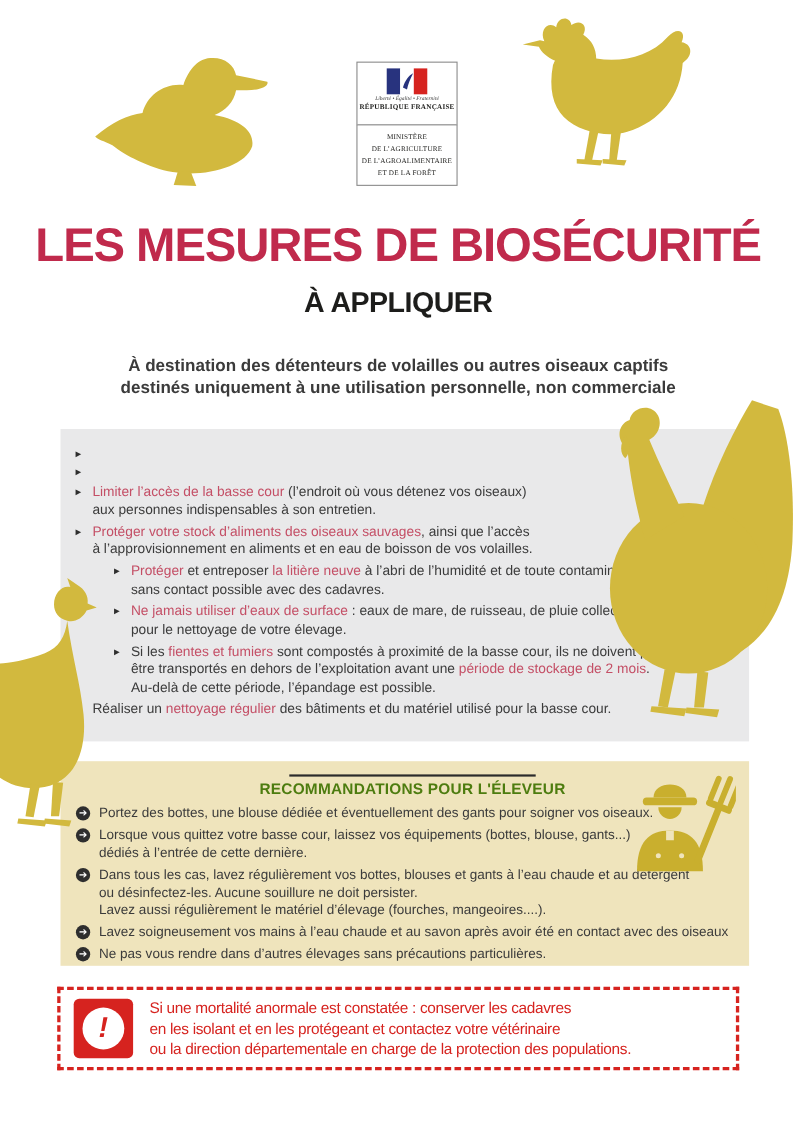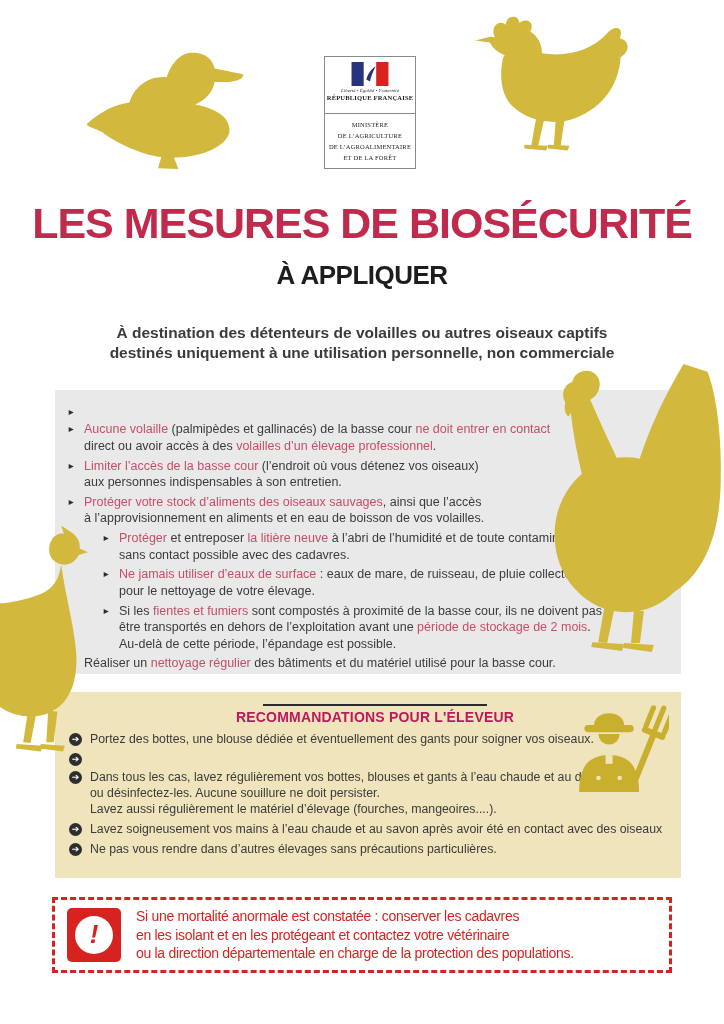--- a/index.html
+++ b/index.html
@@ -35,21 +35,21 @@
   .panel{box-sizing:border-box;position:absolute;z-index:1;}
   .panel.gray{left:55px;top:390px;width:626px;height:284px;background:#e9e9ea;padding:14px 0 0 12px;}
   .m-item{display:flex;margin-bottom:3px;font-size:12.5px;line-height:1.33;color:#3b3b3b;}
   .m-item.sub{margin-left:35px;}
   .m-item .marker{flex:none;width:17px;font-size:8.5px;color:#2e2e2e;padding-top:3px;}
   .hl{color:#c44f66;}
 
   
   .panel.beige{left:55px;top:692px;width:626px;height:186px;background:#efe4bc;padding:8px 0 0 14px;}
   .r-line{width:224px;height:2px;background:#2b2b2b;margin:4px auto 3px;}
-  .r-title{text-align:center;font-size:14px;font-weight:bold;color:#be185d;letter-spacing:.2px;margin:0 0 7px;}
+  .r-title{text-align:center;font-size:14px;font-weight:bold;color:#4d7c0f;letter-spacing:.2px;margin:0 0 7px;}
   .r-item{display:flex;margin-bottom:4px;font-size:12.3px;line-height:1.3;color:#3b3b3b;}
   .circle-arrow{flex:none;width:13px;height:13px;border-radius:50%;background:#2e2e2e;color:#fff;
                 font-size:9px;line-height:13px;text-align:center;margin:1px 8px 0 0;}
   .r-text{white-space:pre-line;}
   .farmer{position:absolute;right:12px;top:4px;}
 
   
   .warning{position:absolute;left:52px;top:897px;width:620px;height:76px;box-sizing:border-box;
            border:3px dashed #d6231f;background:#fff;display:flex;align-items:center;
            padding:0 10px 0 12px;z-index:3;}
@@ -124,21 +124,20 @@
   <div class="audience">À destination des détenteurs de volailles ou autres oiseaux captifs
 destinés uniquement à une utilisation personnelle, non commerciale</div>
 
   <div class="panel gray">
     <div class="m-list">
         <div class="m-item">
           <span class="marker">►</span>
         </div>
         <div class="m-item">
           <span class="marker">►</span>
-          <span class="m-text"><span class="hl">Aucune volaille</span><span> (palmipèdes et gallinacés) de la basse cour </span><span class="hl">ne doit entrer en contact</span><br><span>direct ou avoir accès à des </span><span class="hl">volailles d’un élevage professionnel</span><span>.</span></span>
         </div>
         <div class="m-item">
           <span class="marker">►</span>
           <span class="m-text"><span class="hl">Limiter l’accès de la basse cour</span><span> (l’endroit où vous détenez vos oiseaux)</span><br><span>aux personnes indispensables à son entretien.</span></span>
         </div>
         <div class="m-item">
           <span class="marker">►</span>
           <span class="m-text"><span class="hl">Protéger votre stock d’aliments des oiseaux sauvages</span><span>, ainsi que l’accès</span><br><span>à l’approvisionnement en aliments et en eau de boisson de vos volailles.</span></span>
         </div>
         <div class="m-item sub">
@@ -163,20 +162,22 @@
   <div class="panel beige">
     <div class="r-line"></div>
     <div class="r-title">RECOMMANDATIONS POUR L'ÉLEVEUR</div>
     <div class="r-list">
         <div class="r-item">
           <span class="circle-arrow">➔</span>
           <span class="r-text">Portez des bottes, une blouse dédiée et éventuellement des gants pour soigner vos oiseaux.</span>
         </div>
         <div class="r-item">
           <span class="circle-arrow">➔</span>
+          <span class="r-text">Lorsque vous quittez votre basse cour, laissez vos équipements (bottes, blouse, gants...)
+dédiés à l’entrée de cette dernière.</span>
         </div>
         <div class="r-item">
           <span class="circle-arrow">➔</span>
           <span class="r-text">Dans tous les cas, lavez régulièrement vos bottes, blouses et gants à l’eau chaude et au détergent
 ou désinfectez-les. Aucune souillure ne doit persister.
 Lavez aussi régulièrement le matériel d’élevage (fourches, mangeoires....).</span>
         </div>
         <div class="r-item">
           <span class="circle-arrow">➔</span>
           <span class="r-text">Lavez soigneusement vos mains à l’eau chaude et au savon après avoir été en contact avec des oiseaux</span>

